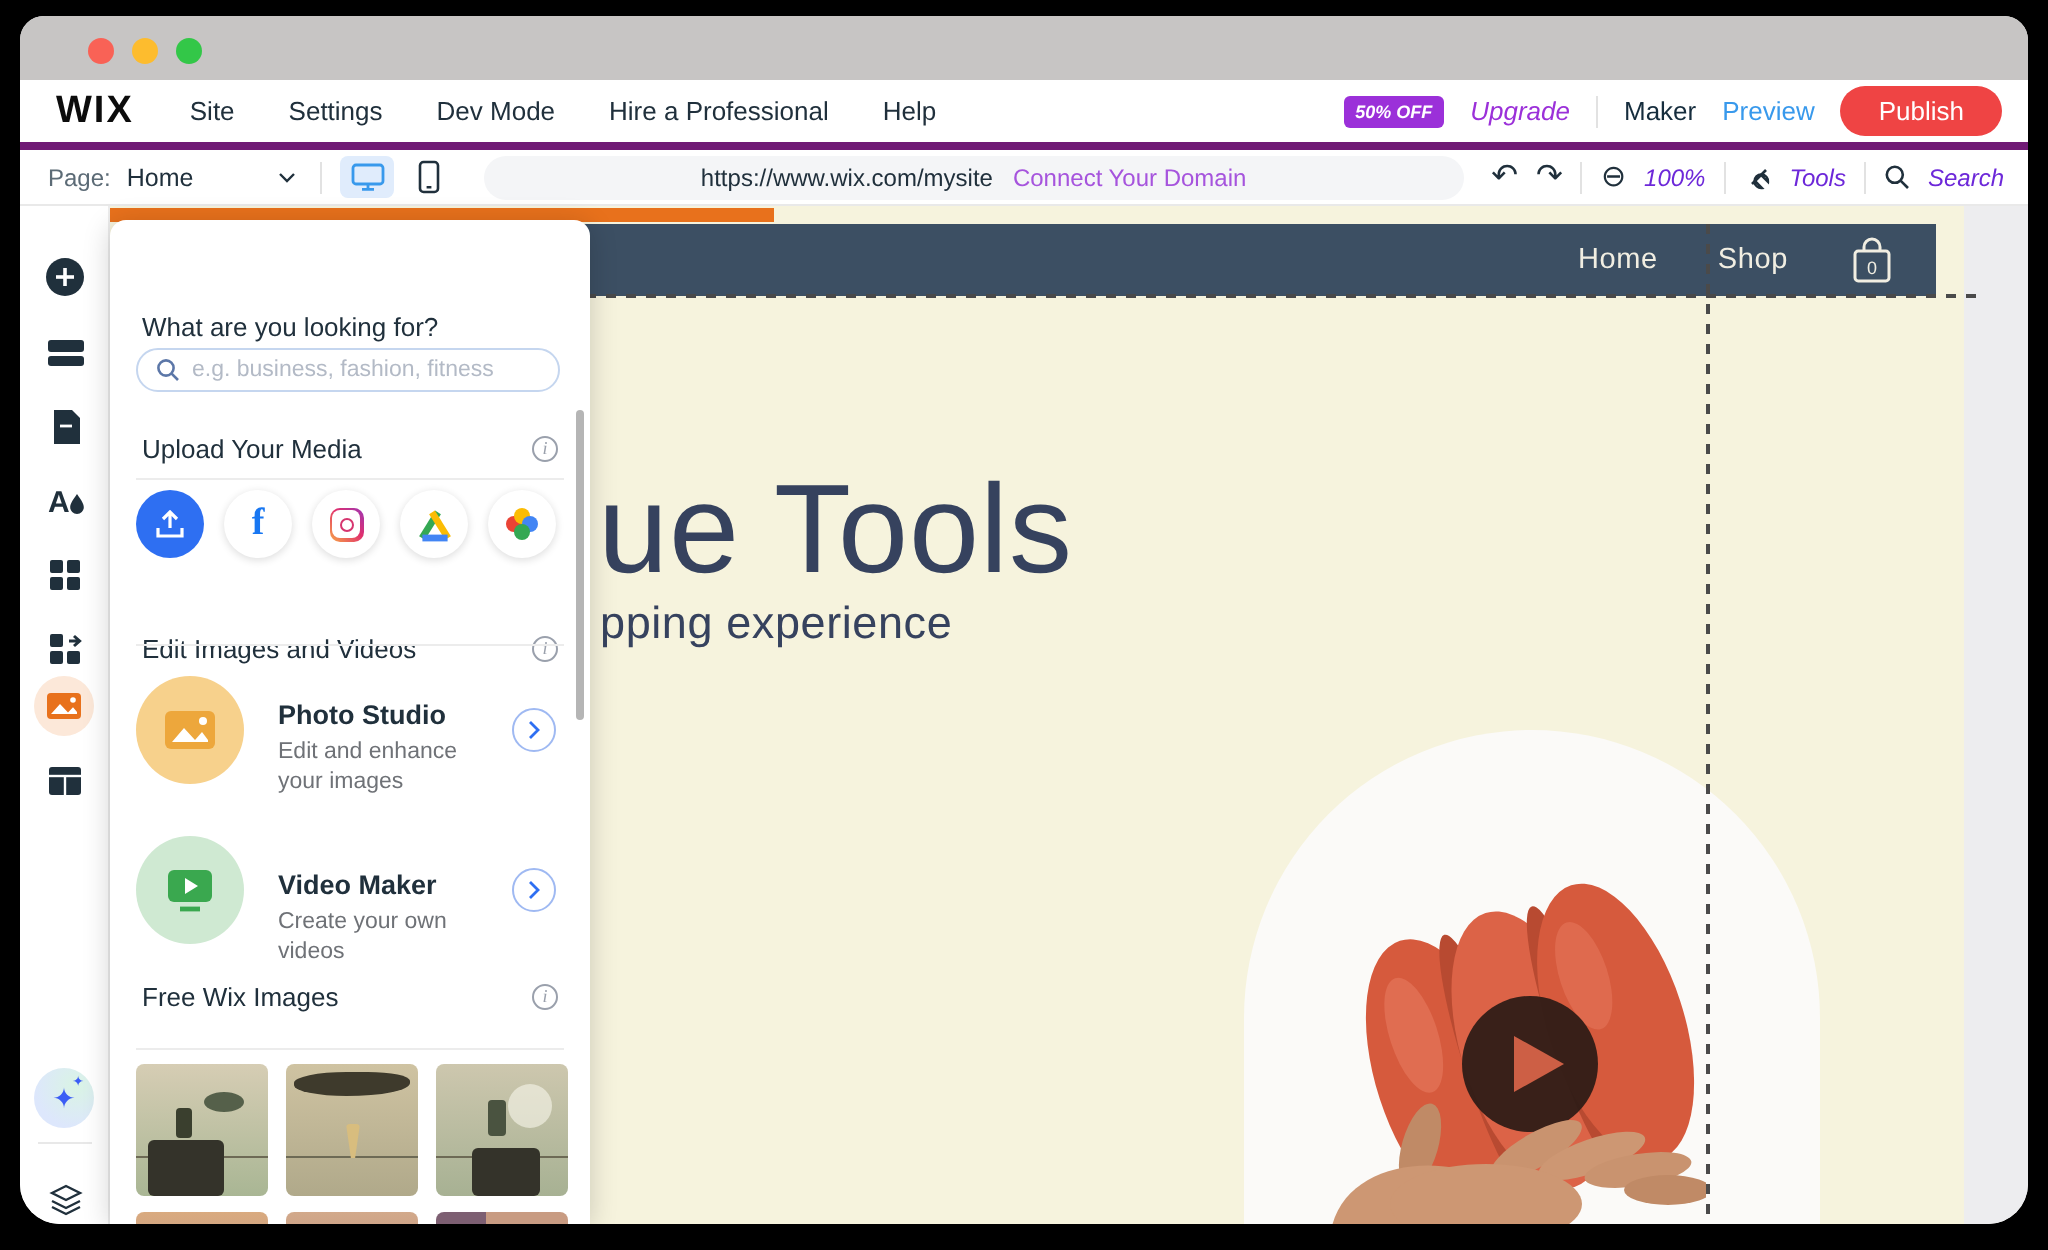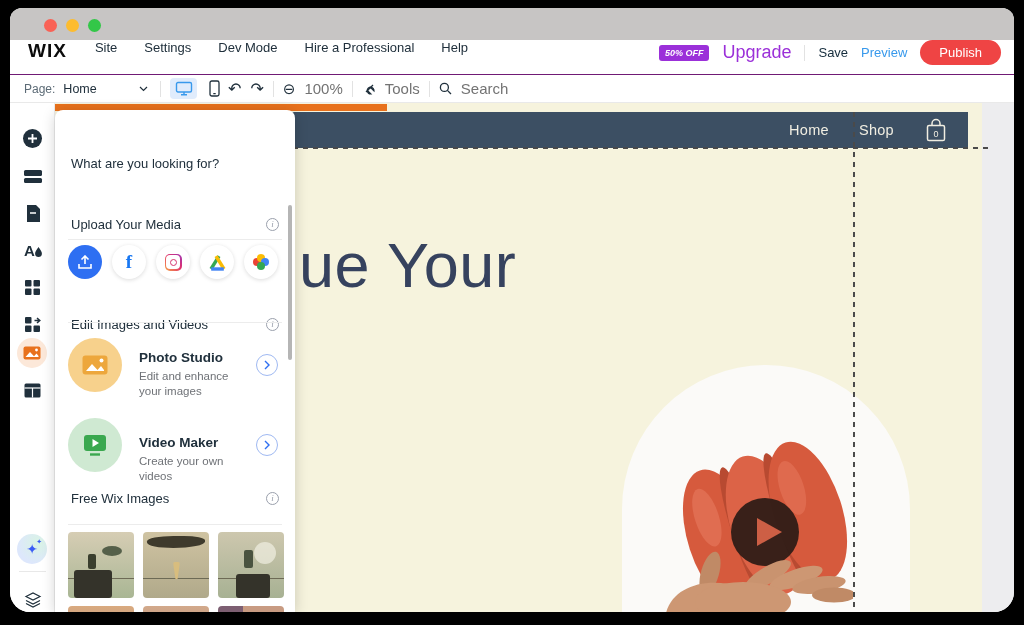--- a/index.html
+++ b/index.html
@@ -7,46 +7,46 @@
   .stage { position:relative; width:1024px; height:625px; background:#000; overflow:hidden; }
   .window { position:absolute; left:10px; top:8px; width:1004px; height:604px;
             background:#fff; border-radius:12px 12px 20px 20px; overflow:hidden; }
   
   .titlebar { position:absolute; left:0; top:0; width:100%; height:32px; background:#c7c5c4; }
   .tl-dot { position:absolute; top:11px; width:13px; height:13px; border-radius:50%; }
   .collapse-tab { position:absolute; left:473px; top:32px; width:66px; height:13px;
                   background:#e9effa; border-radius:0 0 9px 9px; display:flex; align-items:center; justify-content:center; }
   
   .topbar { position:absolute; left:0; top:32px; width:100%; height:35px; background:#fff;
-            border-bottom:1px solid #701a75; display:flex; align-items:flex-start; }
+            border-bottom:4px solid #701a75; display:flex; align-items:center; }
   .logo { font-size:19px; font-weight:800; letter-spacing:1px; color:#0c0c0c; margin:0 28px 0 18px; }
   .menu-item { font-size:13px; color:#20303c; margin-right:27px; cursor:default; }
   .topbar-right { margin-left:auto; display:flex; align-items:center; gap:13px; padding-right:13px; }
   .badge { font-size:9px; font-weight:bold; color:#fff; padding:3px 6px; border-radius:3px; }
-  .upgrade { font-size:18px; color:#9b30d9; }
+  .upgrade { font-size:13px; color:#9b30d9;font-style:italic; }
   .vdiv { width:1px; height:16px; background:#e2e2e2; }
   .save { font-size:13px; color:#162d3d; }
   .preview { font-size:13px; color:#3899ec; }
   .publish { font-size:13px; color:#fff; padding:5px 19px; border-radius:15px; border:none; }
   
   .toolbar2 { position:absolute; left:0; top:67px; width:100%; height:28px; background:#fff;
               border-bottom:1px solid #e9e9e9; display:flex; align-items:center; }
   .page-sel { display:flex; align-items:center; width:150px; padding-left:14px; }
   .page-label { font-size:12px; color:#5c6b76; }
   .page-value { font-size:12.5px; color:#20303c; margin-left:8px; }
   .page-chevron { margin-left:auto; margin-right:12px; display:flex; }
   .dev-btn { width:27px; height:21px; border-radius:4px; display:flex; align-items:center; justify-content:center; }
   .dev-btn.active { background:#e0ecfc; }
   .urlbar { flex:1; height:22px; background:#f4f5f7; border-radius:12px; margin:0 14px 0 14px;
             display:flex; align-items:center; justify-content:center; gap:10px; }
   .url-text { font-size:12px; color:#20303c; }
   .connect { font-size:12px; color:#a654dd; }
   .tb-right { display:flex; align-items:center; gap:9px; padding-right:12px; }
   .tb-ico { font-size:15px; color:#20303c; line-height:1; }
-  .tb-label { font-size:15px; color:#737373; }
+  .tb-label { font-size:12px; color:#6d28d9;font-style:italic; }
   
   .sidebar { position:absolute; left:0; top:95px; width:45px; height:509px; background:#fff;
              border-right:1px solid #ececec; z-index:6; }
   .sb-ico { position:absolute; left:0; width:45px; height:30px; display:flex; align-items:center; justify-content:center; }
   .sb-active-bg { position:absolute; left:7px; width:30px; height:30px; border-radius:50%; background:#fce8d9;
                   display:flex; align-items:center; justify-content:center; }
   .sb-div { position:absolute; left:9px; top:468px; width:27px; height:1px; background:#e8e8e8; }
   .ai-circle { position:absolute; left:7px; top:431px; width:30px; height:30px; border-radius:50%;
                background:radial-gradient(circle at 70% 30%, #d9f4e4, #dde7fc 70%); display:flex; align-items:center; justify-content:center; }
   .ai-spark { color:#3b5df5; font-size:14px; line-height:1; }
@@ -130,21 +130,21 @@
       <span class="logo">WIX</span>
       <span class="menu-item">Site</span>
       <span class="menu-item">Settings</span>
       <span class="menu-item">Dev Mode</span>
       <span class="menu-item">Hire a Professional</span>
       <span class="menu-item">Help</span>
       <div class="topbar-right">
         <span class="badge" style="background: rgb(155, 48, 217); font-style: italic;">50% OFF</span>
         <span class="upgrade">Upgrade</span>
         <span class="vdiv"></span>
-        <span class="save">Save</span>
+        <span class="save">Maker</span>
         <span class="preview">Preview</span>
         <button class="publish" style="background: #ef4444;">Publish</button>
       </div>
     </div>
 
     <div class="toolbar2">
       <div class="page-sel">
         <span class="page-label">Page:</span>
         <span class="page-value">Home</span>
         <span class="page-chevron">
@@ -159,20 +159,24 @@
           <rect x="1.5" y="1.5" width="15" height="9.5" rx="1.5" fill="none" stroke="#3899ec" stroke-width="1.4"></rect>
           <line x1="6" y1="13.7" x2="12" y2="13.7" stroke="#3899ec" stroke-width="1.4"></line>
           <line x1="9" y1="11" x2="9" y2="13.5" stroke="#3899ec" stroke-width="1.4"></line>
         </svg>
       </div>
       <div class="dev-btn" style="margin-left:4px;">
         <svg width="11" height="17" viewBox="0 0 11 17">
           <rect x="1" y="1" width="9" height="15" rx="1.8" fill="none" stroke="#20303c" stroke-width="1.3"></rect>
           <line x1="4.3" y1="13.6" x2="6.7" y2="13.6" stroke="#20303c" stroke-width="1.2"></line>
         </svg>
+      </div>
+      <div class="urlbar">
+        <span class="url-text">https://www.wix.com/mysite</span>
+        <span class="connect">Connect Your Domain</span>
       </div>
       <div class="tb-right">
         <span class="tb-ico" style="font-size:16px;">↶</span>
         <span class="tb-ico" style="font-size:16px;">↷</span>
         <span class="vdiv"></span>
         <span class="tb-ico">⊖</span>
         <span class="tb-label">100%</span>
         <span class="vdiv"></span>
         <svg width="14" height="14" viewBox="0 0 14 14">
           <path d="M9 2 a3.4 3.4 0 1 0 3 3 L8.6 8.4 A 3 3 0 0 1 5.6 5.4 Z" fill="none" stroke="#20303c" stroke-width="1.2" transform="rotate(90 7 7)"></path>
@@ -195,21 +199,22 @@
         <span class="nav-link">Home</span>
         <span class="nav-link">Shop</span>
         <svg width="24" height="26" viewBox="0 0 24 26">
           <path d="M8 9 v-2.5 a4 4 0 0 1 8 0 V9" fill="none" stroke="#f1eee2" stroke-width="1.5"></path>
           <rect x="3.5" y="8.5" width="17" height="15" rx="1.6" fill="none" stroke="#f1eee2" stroke-width="1.5"></rect>
           <text x="12" y="20" text-anchor="middle" font-size="9" fill="#f1eee2" font-family="Liberation Sans, sans-serif">0</text>
         </svg>
       </div>
       <div class="dash-h"></div>
       <div class="dash-v"></div>
-      <div class="hero-heading" style="color: rgb(54, 66, 94);">ue Your</div>
+      <div class="hero-heading" style="color: rgb(54, 66, 94);">ue Tools</div>
+      <div class="hero-sub" style="color: rgb(54, 66, 94);">pping experience</div>
       <div class="arch"></div>
       <svg class="toy-svg" width="190" height="190" viewBox="0 0 190 190">
         <g transform="rotate(-18 95 95)">
           <ellipse cx="50" cy="95" rx="34" ry="72" fill="#d65a3d"></ellipse>
           <ellipse cx="72" cy="95" rx="11" ry="68" fill="#b84a31"></ellipse>
           <ellipse cx="95" cy="95" rx="34" ry="72" fill="#dc6347"></ellipse>
           <ellipse cx="118" cy="95" rx="11" ry="68" fill="#b84a31"></ellipse>
           <ellipse cx="140" cy="95" rx="34" ry="72" fill="#d65a3d"></ellipse>
           <ellipse cx="42" cy="70" rx="12" ry="30" fill="#e4755a" opacity=".7"></ellipse>
           <ellipse cx="132" cy="68" rx="12" ry="28" fill="#e4755a" opacity=".6"></ellipse>
@@ -296,20 +301,27 @@
           <path d="M2 4.5 L9 1 L16 4.5 L9 8 Z" fill="none" stroke="#20303c" stroke-width="1.2"></path>
           <path d="M2 8.5 L9 12 L16 8.5" fill="none" stroke="#20303c" stroke-width="1.2"></path>
           <path d="M2 11.5 L9 15 L16 11.5" fill="none" stroke="#20303c" stroke-width="1.2"></path>
         </svg>
       </div>
     </div>
 
     <div class="panel">
 
       <div class="search-label">What are you looking for?</div>
+      <div class="search-box">
+        <svg width="12" height="12" viewBox="0 0 12 12" style="margin-left:9px;">
+          <circle cx="5" cy="5" r="3.8" fill="none" stroke="#5c77a8" stroke-width="1.3"></circle>
+          <line x1="7.8" y1="7.8" x2="11" y2="11" stroke="#5c77a8" stroke-width="1.3"></line>
+        </svg>
+        <span class="search-ph">e.g. business, fashion, fitness</span>
+      </div>
 
       <div class="sec-row" style="top:106px;">
         <span class="sec-title">Upload Your Media</span>
         <span class="info-ico">i</span>
       </div>
       <div class="hairline" style="top:129px;"></div>
 
       <div class="src-circle" style="left:13px; top:135px; background:#2e6ff2; box-shadow:none;">
         <svg width="14" height="15" viewBox="0 0 14 15">
           <path d="M7 1 v8 M3.5 4.5 L7 1 L10.5 4.5" fill="none" stroke="#fff" stroke-width="1.6"></path>

